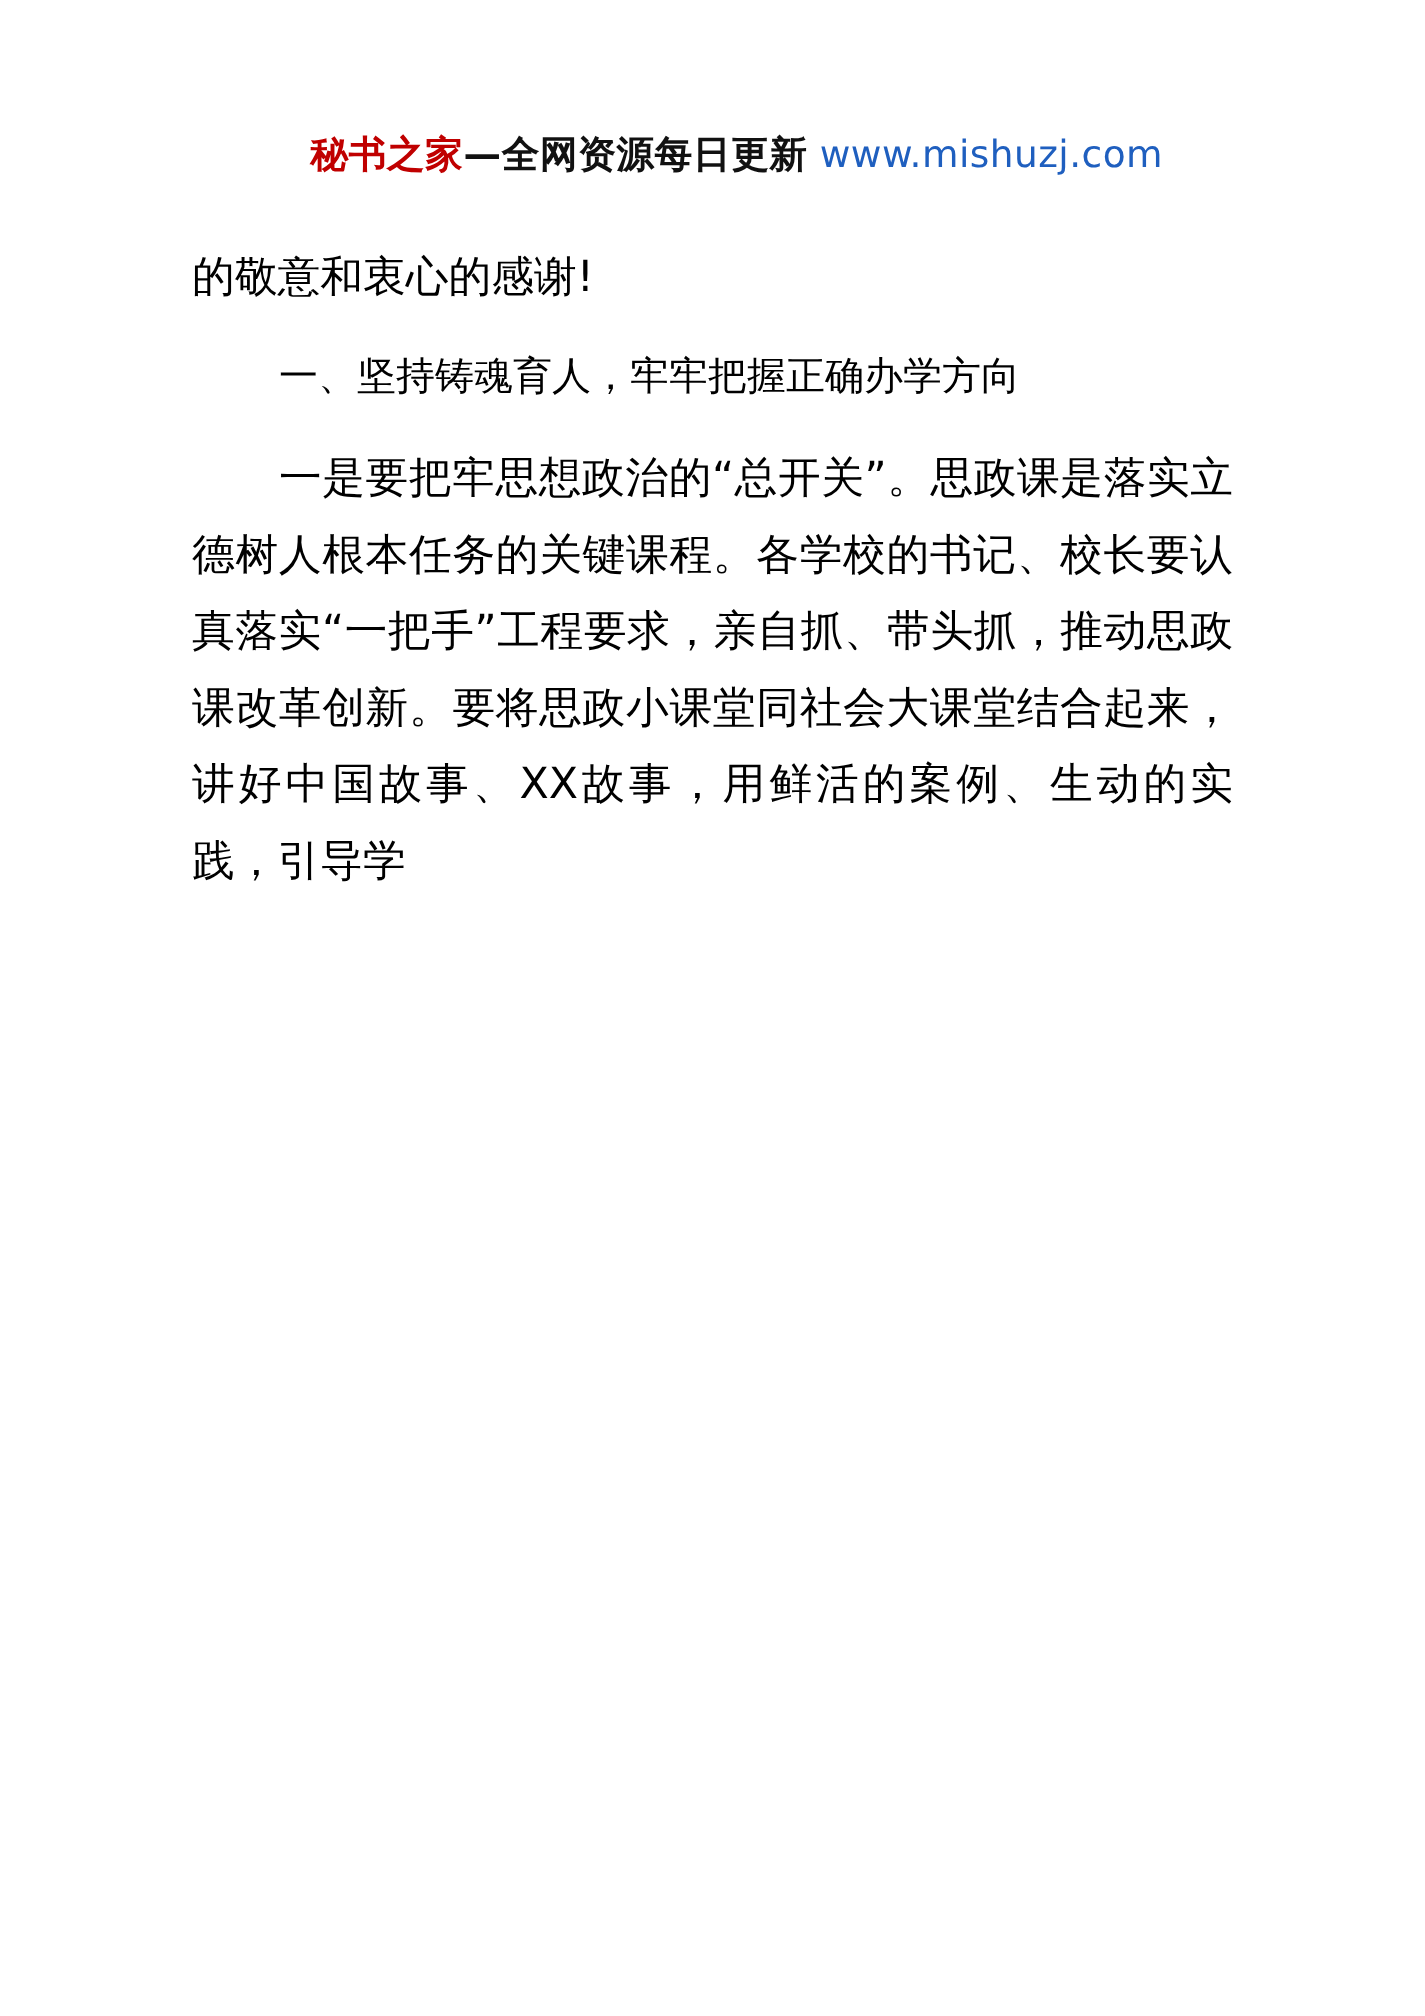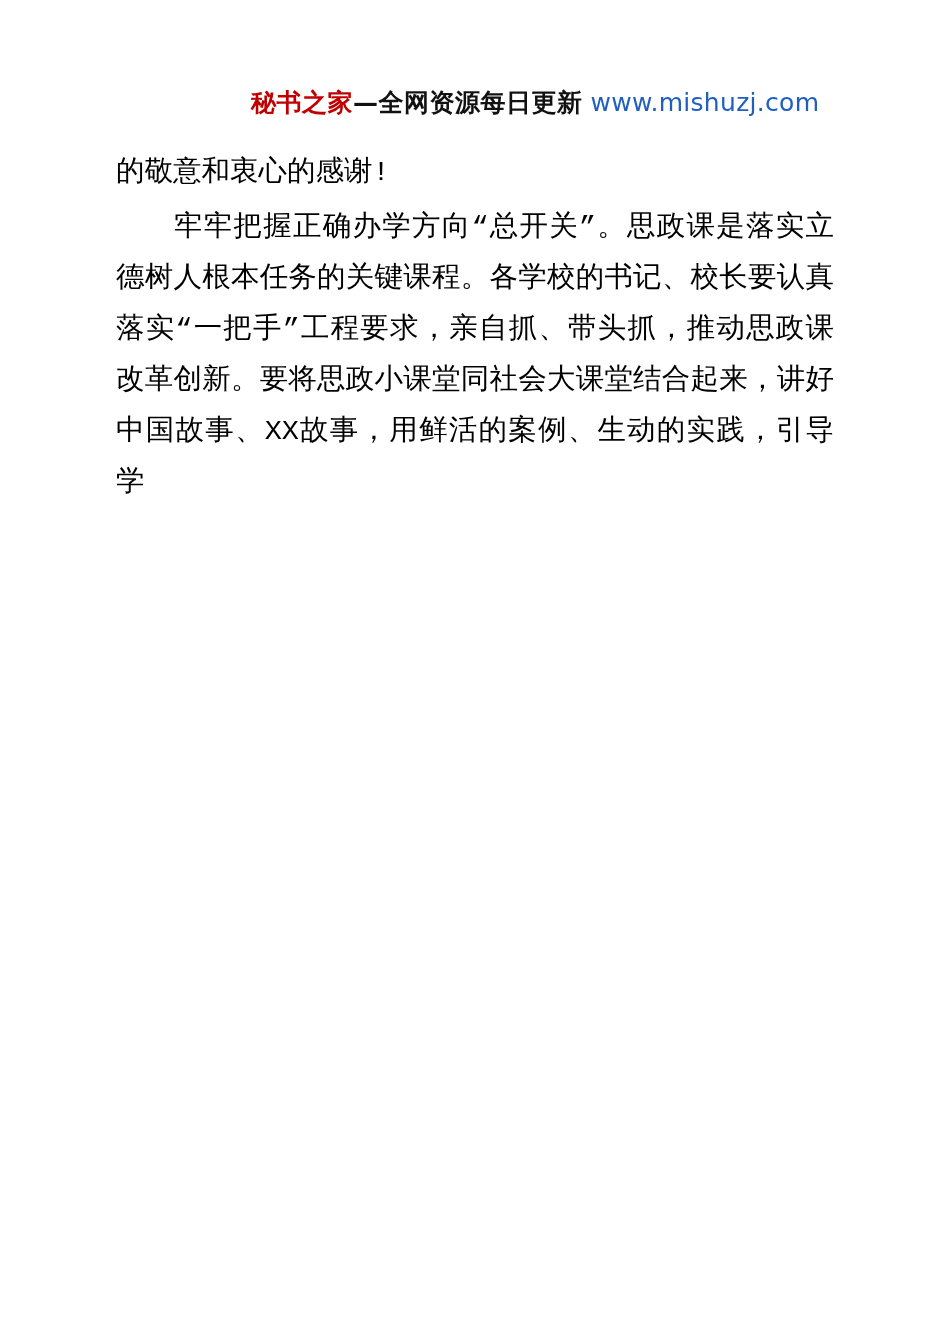--- a/index.html
+++ b/index.html
@@ -22,21 +22,20 @@
     padding: 0;
     background: #ffffff;
   }
   .header {
     position: absolute;
     top: 88px;
     left: 207px;
     white-space: nowrap;
     font-size: 25px;
     line-height: 1.2;
-    margin-left: 44px;
   }
   .header .brand {
     color: #c00000;
     font-weight: bold;
     letter-spacing: 0.5px;
   }
   .header .tagline {
     color: #111111;
     font-weight: bold;
     letter-spacing: 0.5px;
@@ -51,24 +50,23 @@
     top: 143px;
     left: 112px;
     width: 726px;
     font-size: 28.5px;
     line-height: 51px;
     text-align: justify;
     text-justify: inter-ideograph;
     color: #000000;
   }
   .body-text p {
-    margin: 4px;
+    margin: 16px;
     padding: 0;
     text-indent: 0;
-    font-family: Liberation Mono, monospace;
   }
   .body-text p.indent {
     text-indent: 58px;
   }
   .body-text p.heading {
     text-indent: 58px;
     font-size: 26px;
     line-height: 51px;
   }
 </style>
@@ -76,16 +74,17 @@
 <body>
 
 <div class="page">
 
   <div class="header">
     <span class="brand">秘书之家</span><span class="tagline">—全网资源每日更新</span> <span class="url">www.mishuzj.com</span>
   </div>
 
   <div class="body-text">
     <p>的敬意和衷心的感谢!</p>
-    <p class="indent">牢牢把握正确办学方向“总开关”。思政课是落实立德树人根本任务的关键课程。各学校的书记、校长要认真落实“一把手”工程要求，亲自抓、带头抓，推动思政课改革创新。要将思政小课堂同社会大课堂结合起来，讲好中国故事、XX故事，用鲜活的案例、生动的实践，引导学</p>
+    <p class="heading">一、坚持铸魂育人，牢牢把握正确办学方向</p>
+    <p class="indent">一是要把牢思想政治的“总开关”。思政课是落实立德树人根本任务的关键课程。各学校的书记、校长要认真落实“一把手”工程要求，亲自抓、带头抓，推动思政课改革创新。要将思政小课堂同社会大课堂结合起来，讲好中国故事、XX故事，用鲜活的案例、生动的实践，引导学</p>
   </div>
 
 </div>
 
 </body></html>

